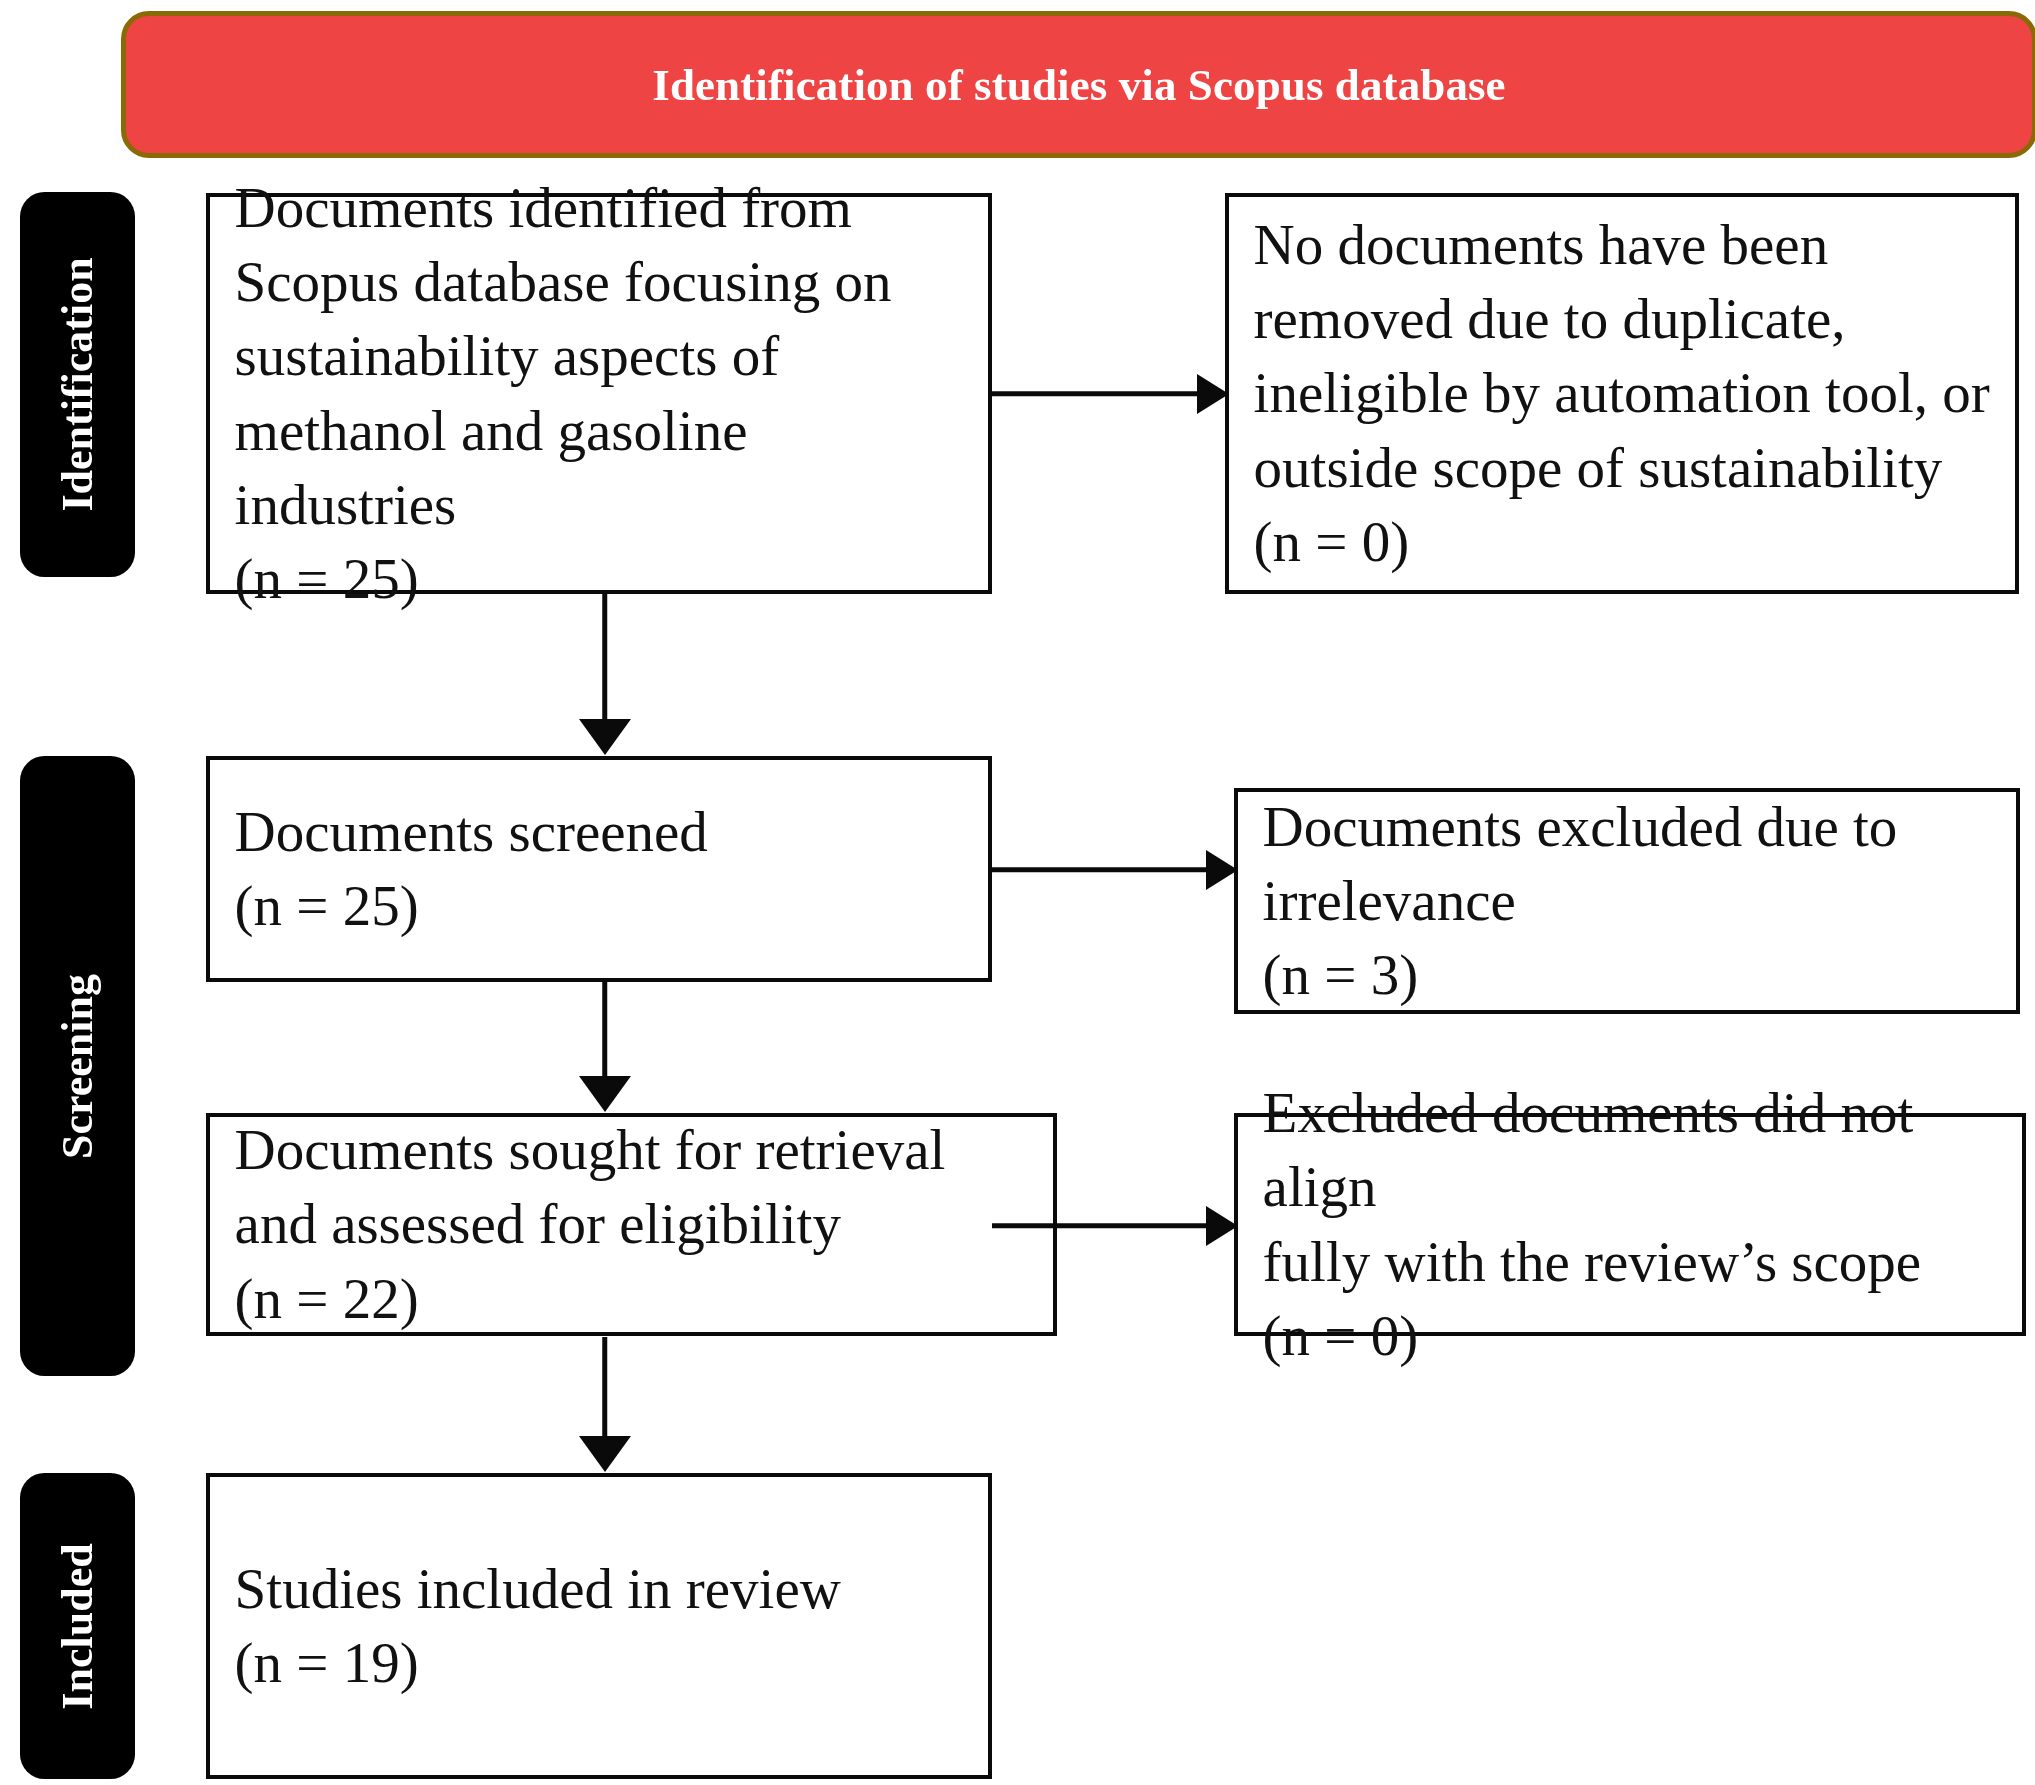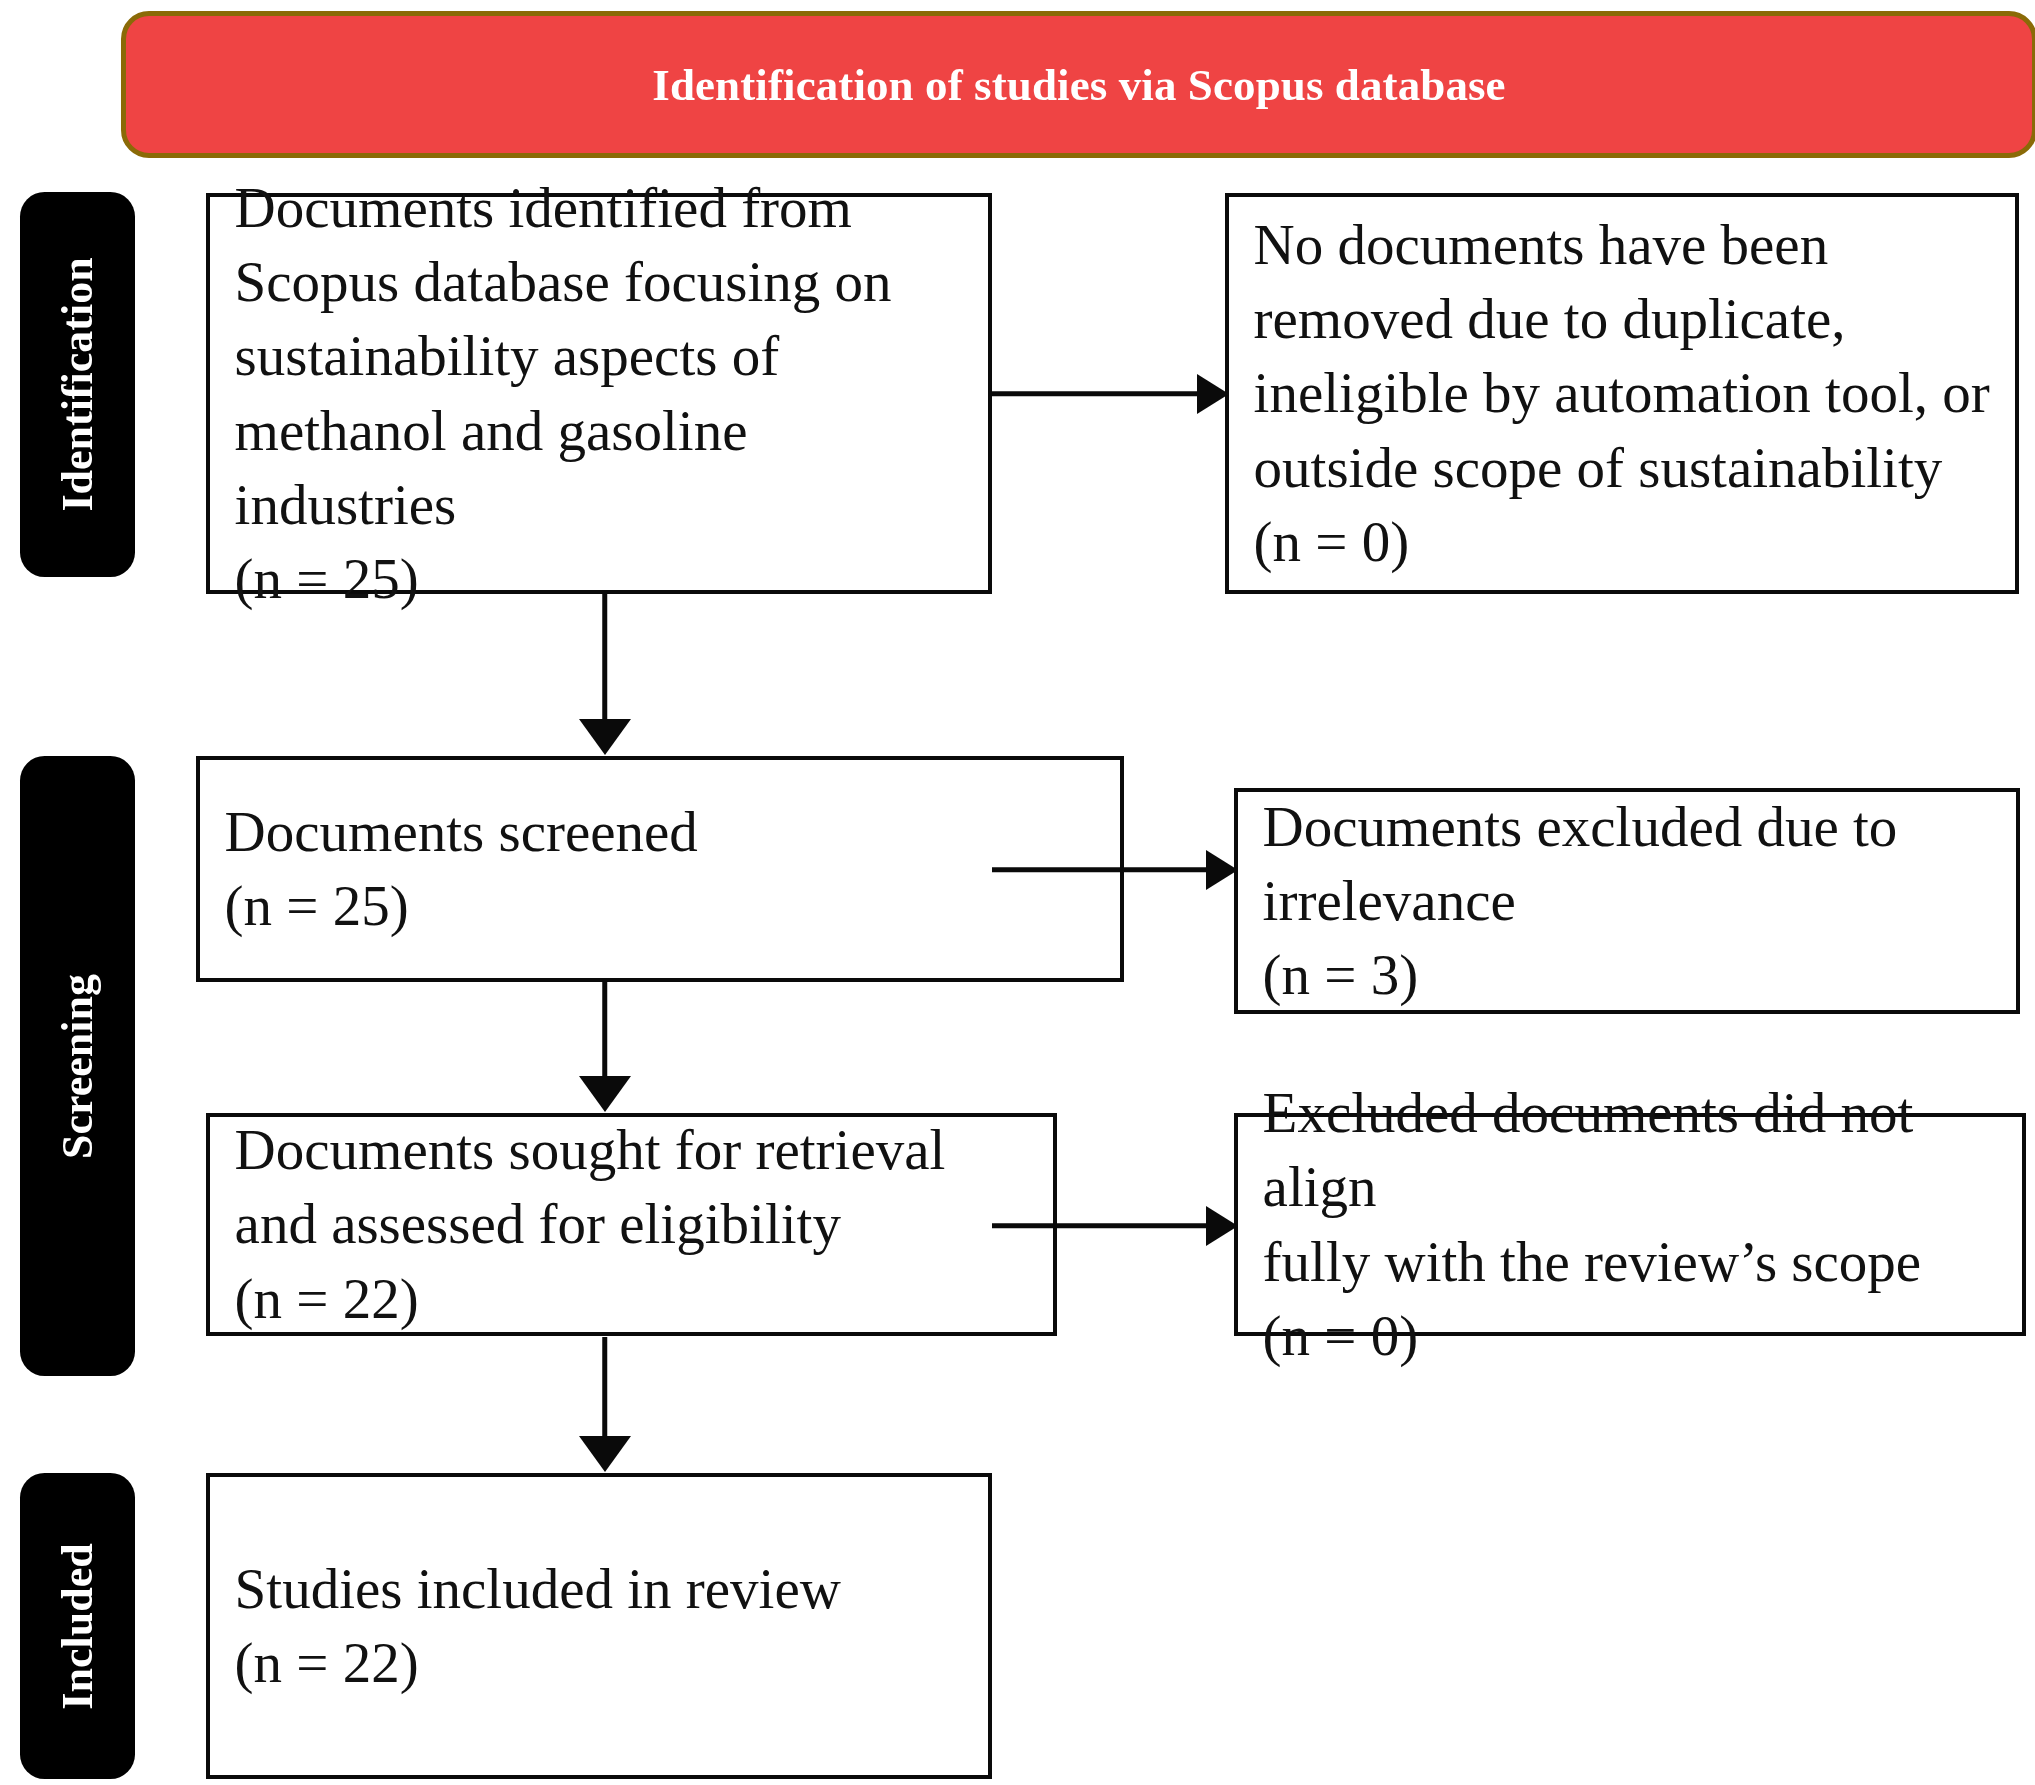--- a/index.html
+++ b/index.html
@@ -79,21 +79,21 @@
   .flow-box-text {
     font-size: 57px;
     line-height: 1.30;
     color: #111111;
     white-space: pre-line;
     font-family: "Liberation Serif", "DejaVu Serif", serif;
   }
 
   #box-identified  { left: 206px;  top: 193px;  width: 786px; height: 401px; }
   #box-removed     { left: 1225px; top: 193px;  width: 794px; height: 401px; }
-  #box-screened    { left: 196px;  top: 756px; width: 928px; height: 226px; }
+  #box-screened    { left: 206px;  top: 756px; width: 786px; height: 226px; }
   #box-excluded-1  { left: 1234px; top: 756px; width: 786px; height: 226px; margin-top: 32px; }
   #box-sought      { left: 206px;  top: 1113px; width: 851px; height: 223px; }
   #box-excluded-2  { left: 1234px; top: 1113px; width: 792px; height: 223px; }
   #box-included    { left: 206px;  top: 1473px; width: 786px; height: 306px; }
 
   
   .arrow-h, .arrow-v {
     position: absolute;
   }
   .arrow-h .shaft {
@@ -223,17 +223,17 @@
     <div class="shaft"></div>
     <div class="head"></div>
   </div>
   <div class="arrow-v" id="arrow-v-3">
     <div class="shaft"></div>
     <div class="head"></div>
   </div>
 
   <div class="flow-box" id="box-included">
     <div class="flow-box-text">Studies included in review
-(n = 22)</div>
+(n = 19)</div>
   </div>
 
 </div>
 
 
 </body></html>

